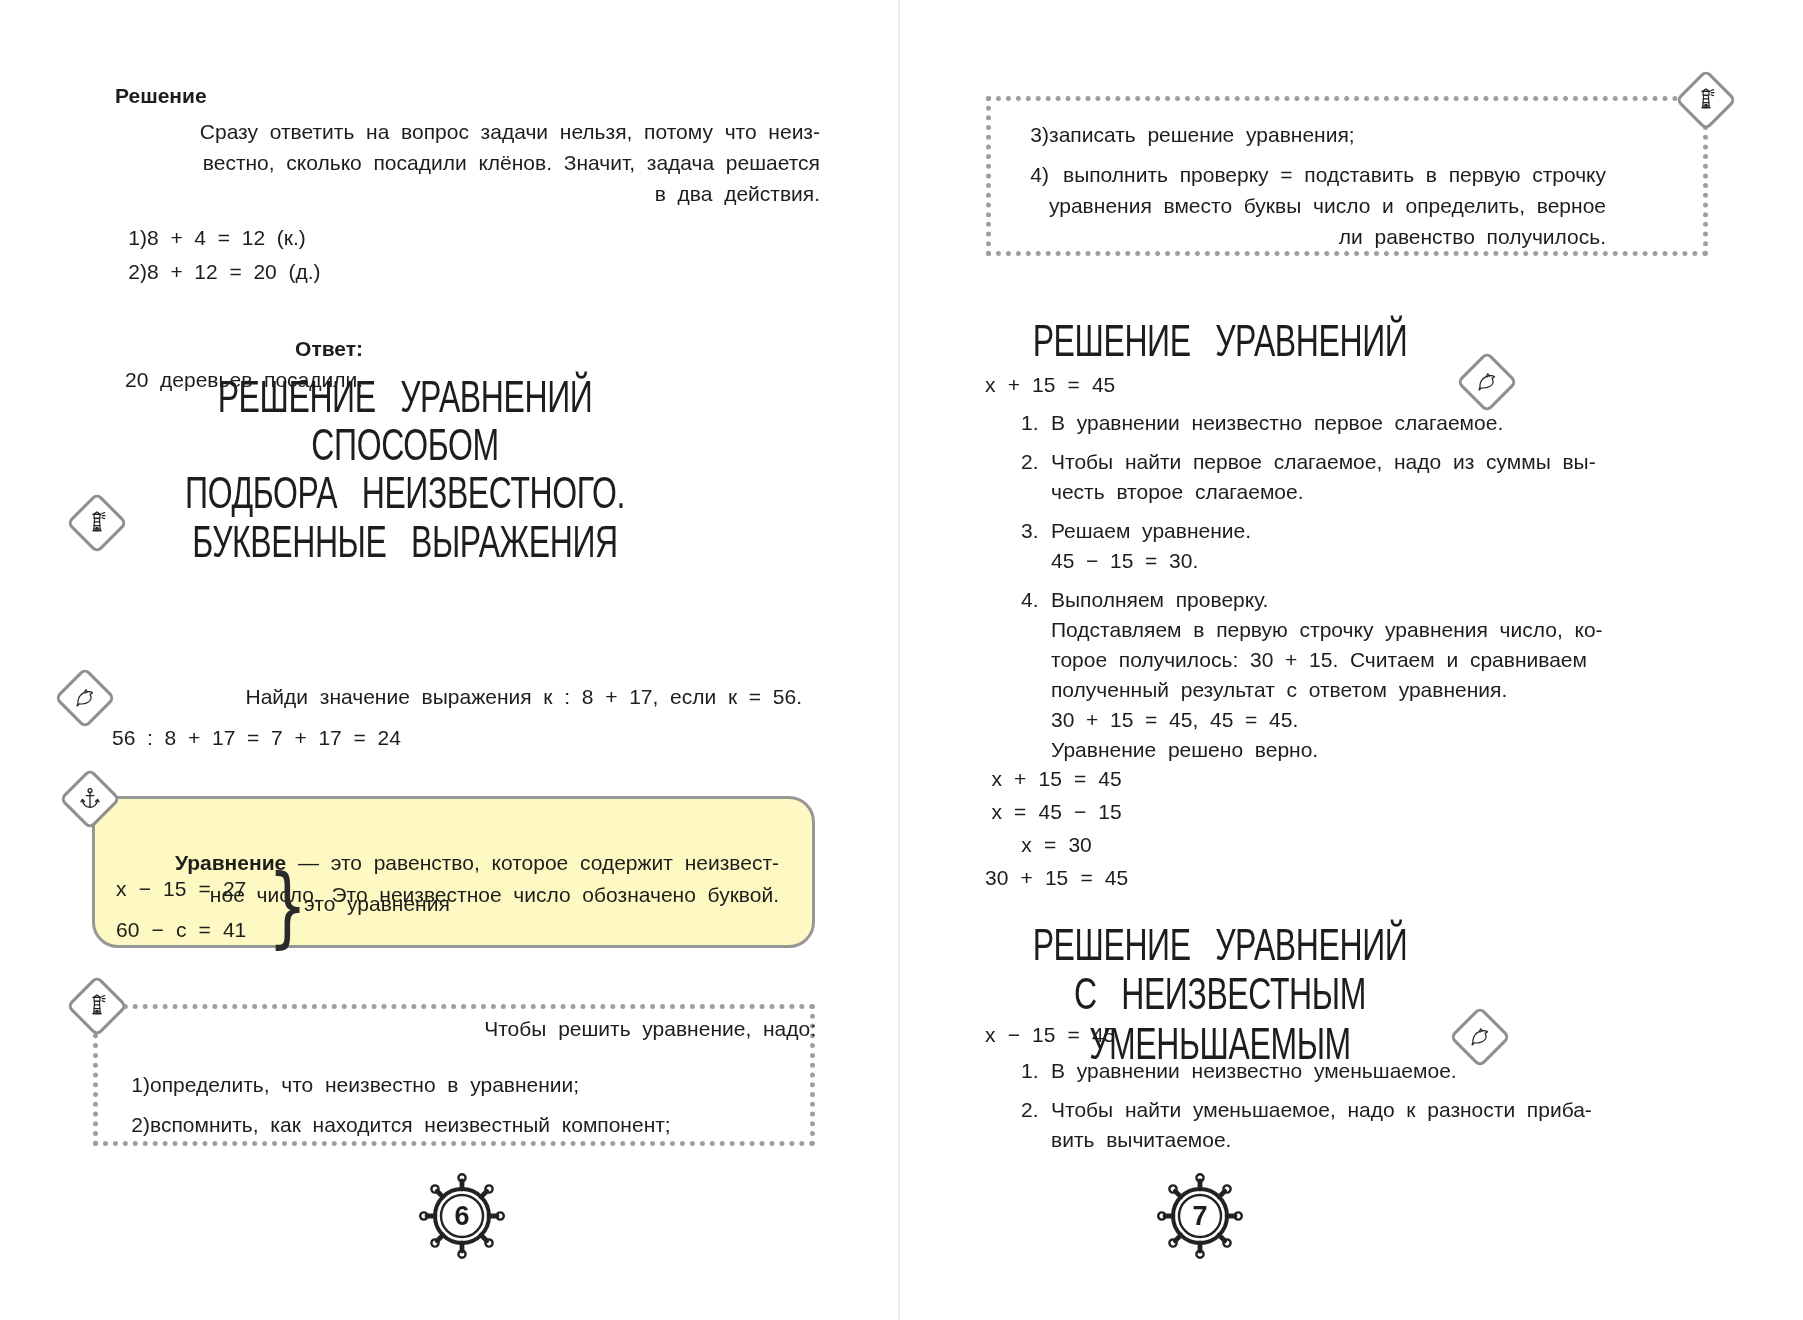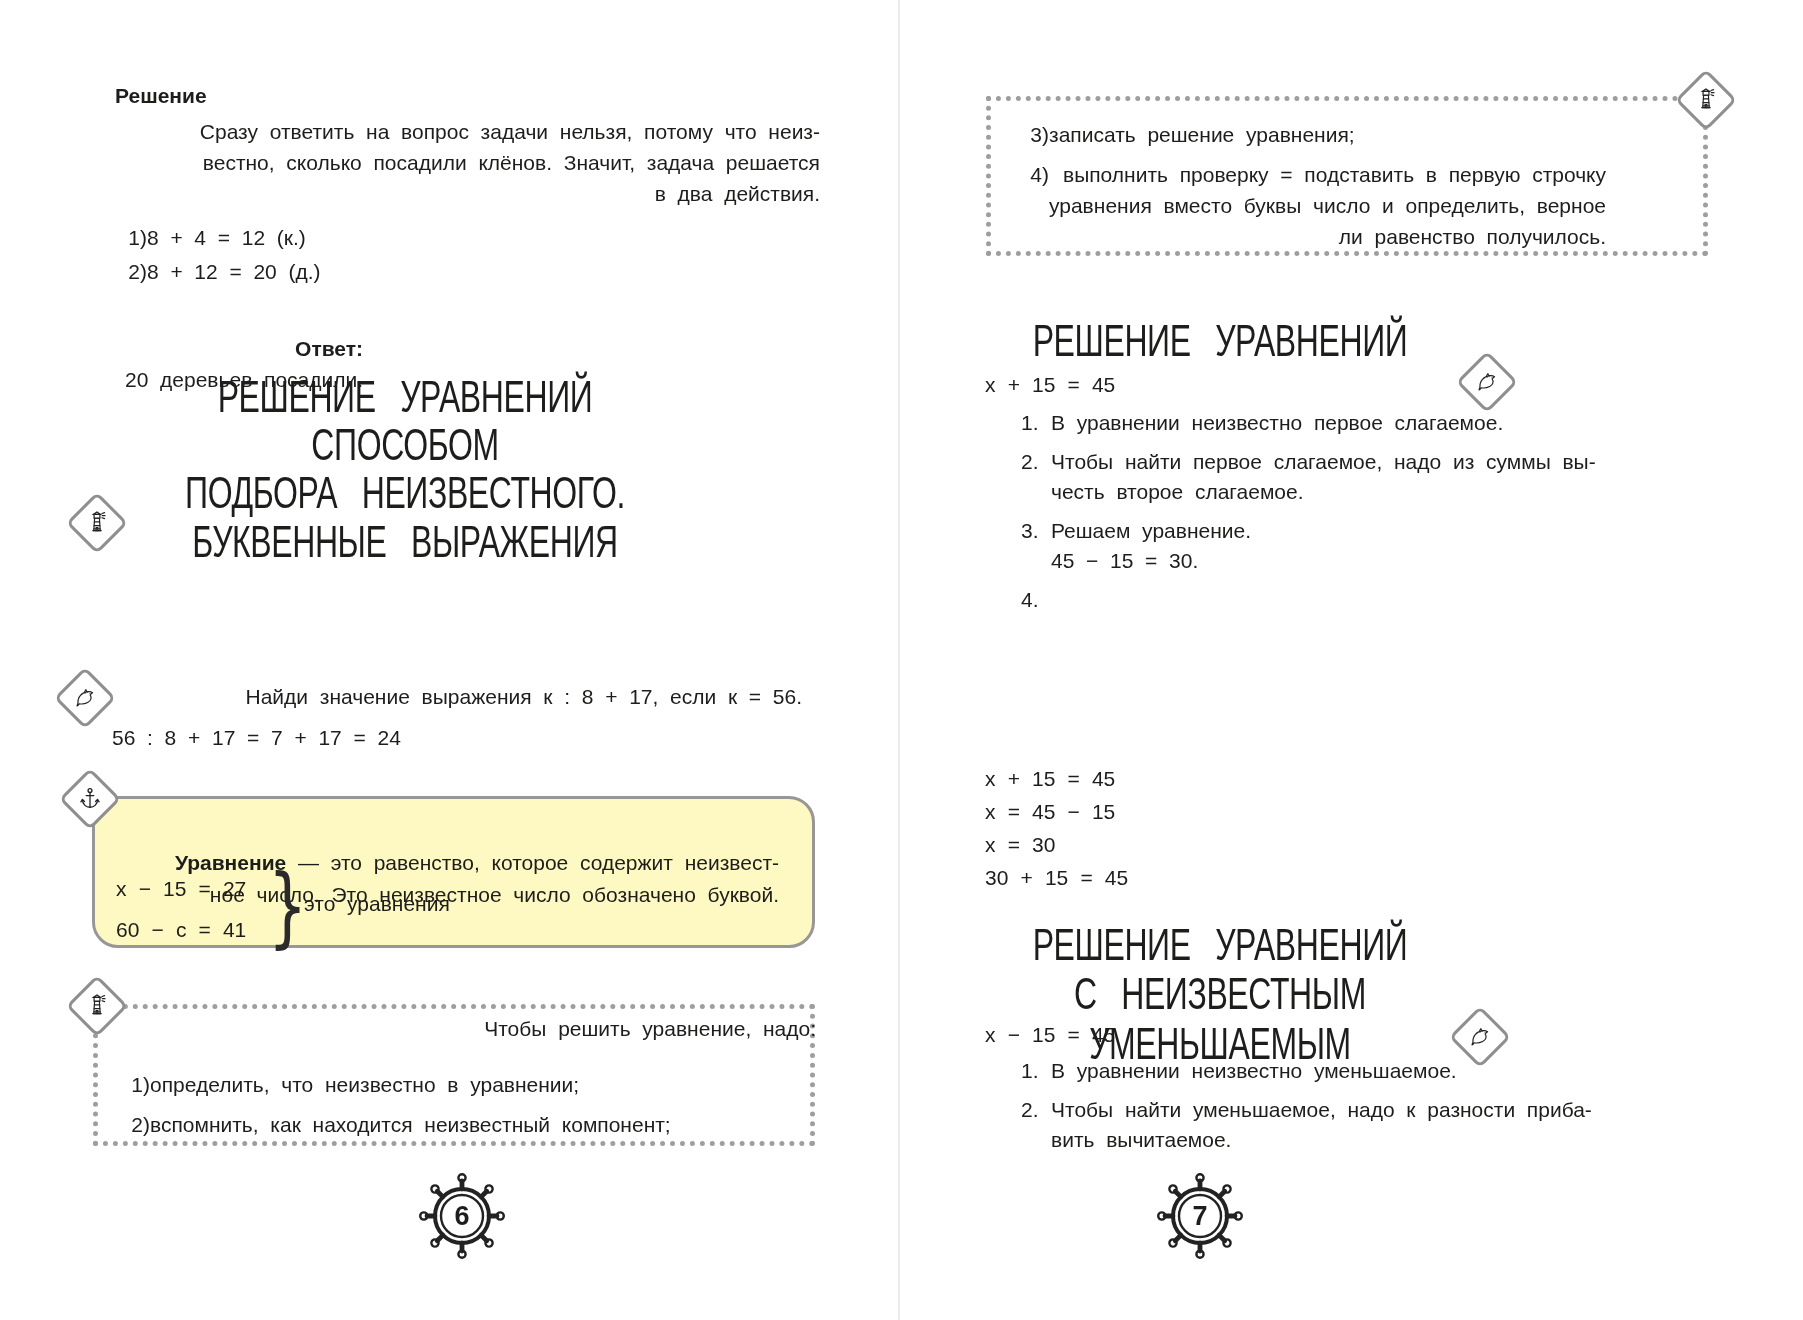--- a/index.html
+++ b/index.html
@@ -14,21 +14,21 @@
   .round-box{position:absolute;border:3px solid #979797;border-radius:26px;box-sizing:border-box;background:#fef9c3;}
   .diamond{position:absolute;width:44px;height:44px;background:#fff;border:3px solid #8f8f8f;border-radius:7px;
            transform:rotate(45deg);display:flex;align-items:center;justify-content:center;z-index:6;box-sizing:border-box;}
   .diamond svg{transform:rotate(-45deg);}
   .row{display:flex;align-items:flex-start;}
   .row .n{flex:none;width:32px;}
   .row .t{white-space:pre-line;}
   .list{position:absolute;font-size:21px;line-height:30px;word-spacing:.28em;}
   .list .row{margin-bottom:9px;}
   .list .n{width:30px;}
-  .eq{position:absolute;font-size:21px;line-height:33px;word-spacing:.3em;white-space:pre-line;}
+  .eq{position:absolute;font-size:21px;line-height:33px;word-spacing:.3em;white-space:pre-line;text-align:center;}
   .wheel{position:absolute;width:96px;height:96px;z-index:6;}
   .wheel .num{position:absolute;inset:0;display:flex;align-items:center;justify-content:center;
               font-size:27px;font-weight:bold;}
   .brace{position:absolute;font-family:"DejaVu Sans",sans-serif;font-size:88px;line-height:88px;
          transform:scaleX(.7);transform-origin:left center;color:#2a2a2a;}
 </style>
 </head>
 <body>
 
 <div class="canvas">
@@ -211,20 +211,26 @@
       <span class="t">Чтобы найти первое слагаемое, надо из суммы вы-
 честь второе слагаемое.</span>
     </div>
     <div class="row">
       <span class="n">3.</span>
       <span class="t">Решаем уравнение.
 45 − 15 = 30.</span>
     </div>
     <div class="row">
       <span class="n">4.</span>
+      <span class="t">Выполняем проверку.
+Подставляем в первую строчку уравнения число, ко-
+торое получилось: 30 + 15. Считаем и сравниваем
+полученный результат с ответом уравнения.
+30 + 15 = 45, 45 = 45.
+Уравнение решено верно.</span>
     </div>
   </div>
 
   <div class="eq" style="left:985px;top:762px;">х + 15 = 45
 х = 45 − 15
 х = 30
 30 + 15 = 45</div>
 
   <div class="headline" style="left:985px;top:920px;width:470px;line-height:45px;">РЕШЕНИЕ УРАВНЕНИЙ
 С НЕИЗВЕСТНЫМ УМЕНЬШАЕМЫМ</div>

